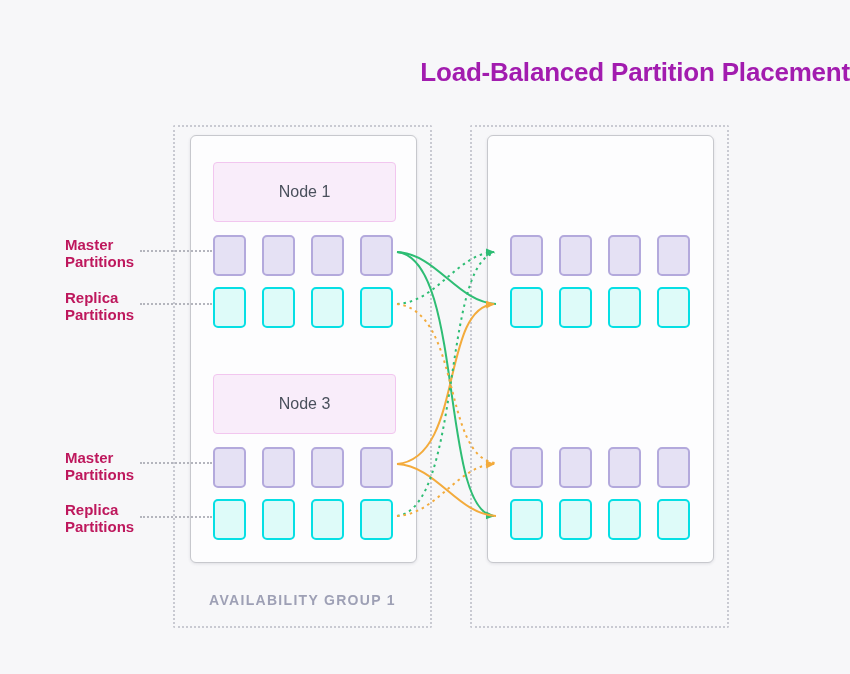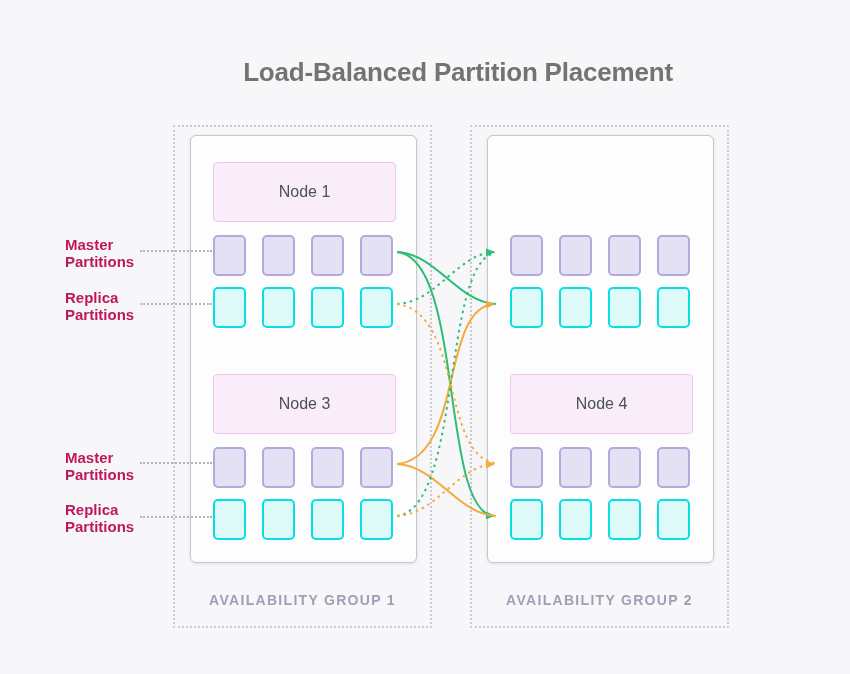--- a/index.html
+++ b/index.html
@@ -5,22 +5,22 @@
   html, body { margin: 0; padding: 0; }
   body {
     width: 850px; height: 674px;
     background: #f7f7f9;
     font-family: "Liberation Sans", sans-serif;
     position: relative;
     overflow: hidden;
   }
   .title {
     position: absolute; top: 57px; left: 66px; right: 0;
-    text-align: center;
-    font-size: 26px; font-weight: 700; color: #737373;
+    text-align: right;
+    font-size: 26px; font-weight: 700; color: #a21caf;
     letter-spacing: -0.2px;
   }
   .group {
     position: absolute; top: 125px; width: 259px; height: 503px;
     border: 2px dotted #c9cad2; border-radius: 2px;
     box-sizing: border-box;
   }
   .group-1 { left: 173px; }
   .group-2 { left: 470px; }
   .group-label {
@@ -119,37 +119,33 @@
       <div class="sq master"></div>
       <div class="sq master"></div>
       <div class="sq master"></div>
     </div>
     <div class="p-row replicas-top">
       <div class="sq replica"></div>
       <div class="sq replica"></div>
       <div class="sq replica"></div>
       <div class="sq replica"></div>
     </div>
-    <div class="node-header n-bottom">
-      <span>Node 4</span>
-    </div>
     <div class="p-row masters-bot">
       <div class="sq master"></div>
       <div class="sq master"></div>
       <div class="sq master"></div>
       <div class="sq master"></div>
     </div>
     <div class="p-row replicas-bot">
       <div class="sq replica"></div>
       <div class="sq replica"></div>
       <div class="sq replica"></div>
       <div class="sq replica"></div>
     </div>
   </div>
-  <div class="group-label">AVAILABILITY GROUP 2</div>
 </div>
 
 <div class="side-label" style="top:236px;">Master Partitions</div>
 <div class="leader" style="top:250px;"></div>
 
 <div class="side-label" style="top:289px;">Replica Partitions</div>
 <div class="leader" style="top:303px;"></div>
 
 <div class="side-label" style="top:449px;">Master Partitions</div>
 <div class="leader" style="top:462px;"></div>

